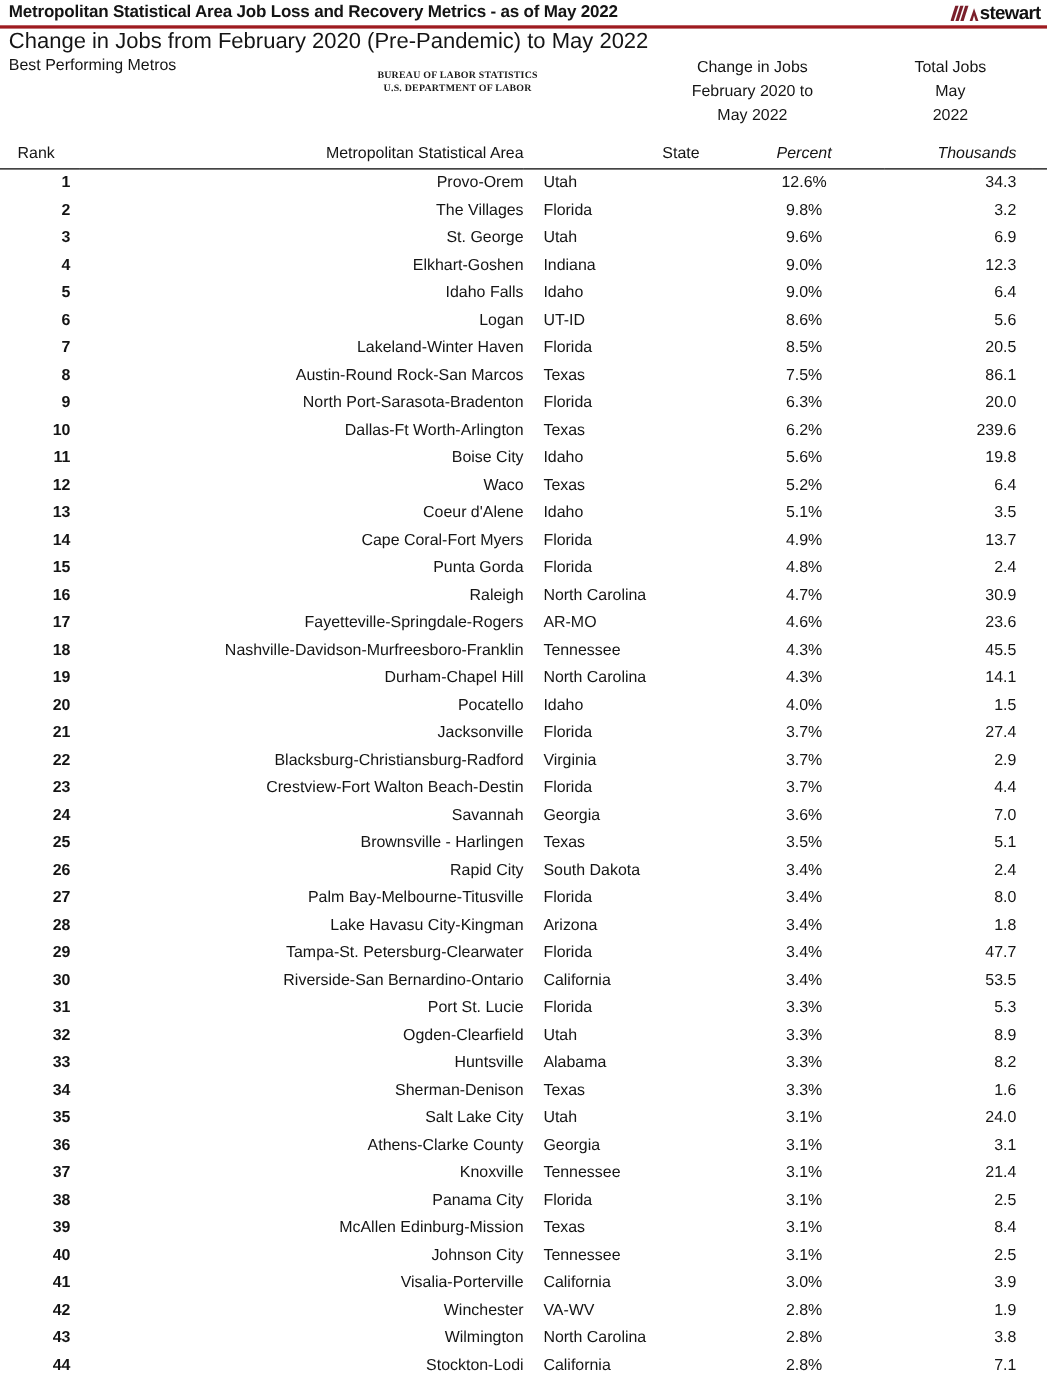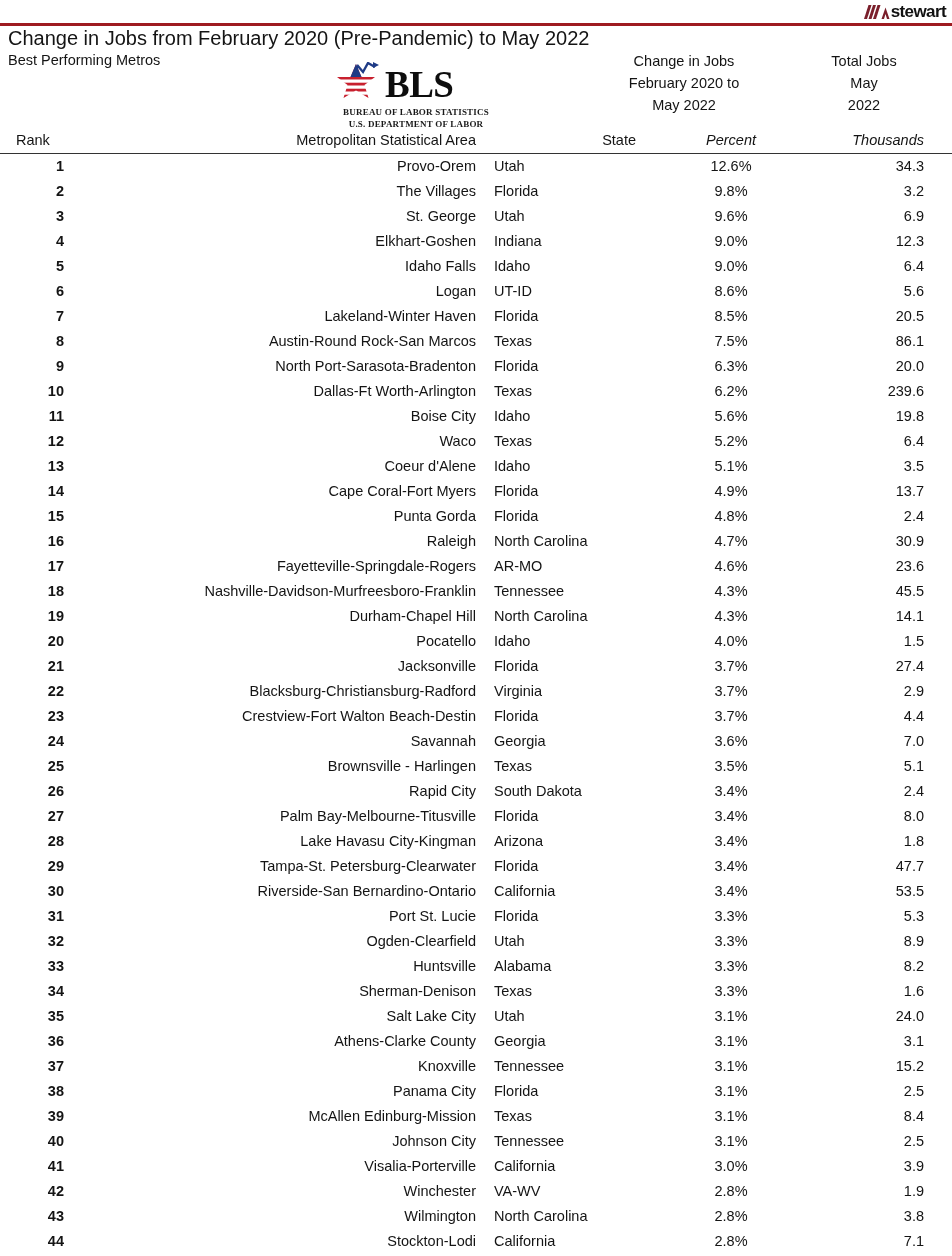--- a/index.html
+++ b/index.html
@@ -178,53 +178,39 @@
   th.ital { font-style: italic; }
 
   td.c-rank { font-weight: 700; }
 
   tbody tr td { border: none; }
 </style>
 </head>
 <body>
 
 <div class="titlebar">
+  <div class="title-text">Metropolitan Statistical Area Job Loss and Recovery Metrics - as of May 2022</div>
   <div class="stewart-logo">
     <span class="stewart-slashes">
       <svg width="26" height="14" viewBox="0 0 26 14">
         <polygon points="0,14 4.5,0 7.5,0 3,14" fill="#7a1f2b"></polygon>
         <polygon points="4.5,14 9,0 12,0 7.5,14" fill="#7a1f2b"></polygon>
         <polygon points="9,14 13.5,0 16.5,0 12,14" fill="#7a1f2b"></polygon>
         <polygon points="17.5,14 21.5,2.5 25.5,14 23,14 21.5,9 20,14" fill="#7a1f2b"></polygon>
       </svg>
     </span>
     <span class="stewart-word">stewart</span>
   </div>
   <div class="red-rule"></div>
 </div>
 
 <div class="subhead">Change in Jobs from February 2020 (Pre-Pandemic) to May 2022</div>
 <div class="subhead2">Best Performing Metros</div>
 
 <div class="bls-logo" style="left:330px;">
-  <div class="bls-row">
-    <span class="bls-mark">
-      <svg width="52" height="44" viewBox="0 0 52 44">
-        <polygon points="26,2 31.5,15 45,15 34.5,23 38.5,36 26,28.5 13.5,36 17.5,23 7,15 20.5,15" fill="#c8202e"></polygon>
-        <rect x="7" y="17.5" width="38" height="3.2" fill="#ffffff"></rect>
-        <rect x="7" y="23.5" width="38" height="3.2" fill="#ffffff"></rect>
-        <rect x="7" y="29.5" width="38" height="3.2" fill="#ffffff"></rect>
-        <polygon points="26,2 31.5,15 26,15" fill="#1f3b86"></polygon>
-        <polygon points="20.5,15 26,2 26,15" fill="#1f3b86"></polygon>
-        <polyline points="23,13 28,4 33,10 38,1 45,5" fill="none" stroke="#1f3b86" stroke-width="2.4"></polyline>
-        <polygon points="43,0 49,3 43,6" fill="#1f3b86"></polygon>
-      </svg>
-    </span>
-    <span class="bls-word">BLS</span>
-  </div>
   <div class="bls-sub">BUREAU OF LABOR STATISTICS</div>
   <div class="bls-sub">U.S. DEPARTMENT OF LABOR</div>
 </div>
 
 <div class="grp" id="grp-change">
   <div>Change in Jobs</div>
   <div>February 2020 to</div>
   <div>May 2022</div>
 </div>
 <div class="grp" id="grp-total">
@@ -532,21 +518,21 @@
           <td class="c-state">Georgia</td>
           <td class="c-pct">3.1%</td>
           <td class="c-thou">3.1</td>
           <td class="c-total">101.7</td>
         </tr>
         <tr>
           <td class="c-rank">37</td>
           <td class="c-msa">Knoxville</td>
           <td class="c-state">Tennessee</td>
           <td class="c-pct">3.1%</td>
-          <td class="c-thou">15.2</td>
+          <td class="c-thou">21.4</td>
           <td class="c-total">423.9</td>
         </tr>
         <tr>
           <td class="c-rank">38</td>
           <td class="c-msa">Panama City</td>
           <td class="c-state">Florida</td>
           <td class="c-pct">3.1%</td>
           <td class="c-thou">2.5</td>
           <td class="c-total">84.3</td>
         </tr>

